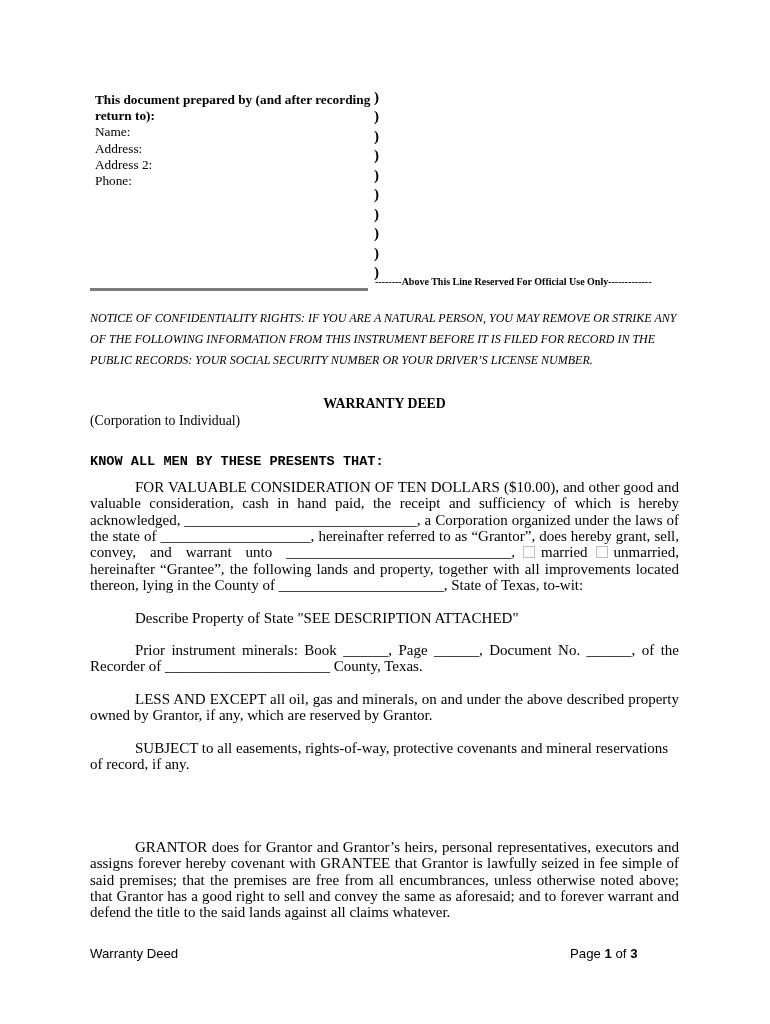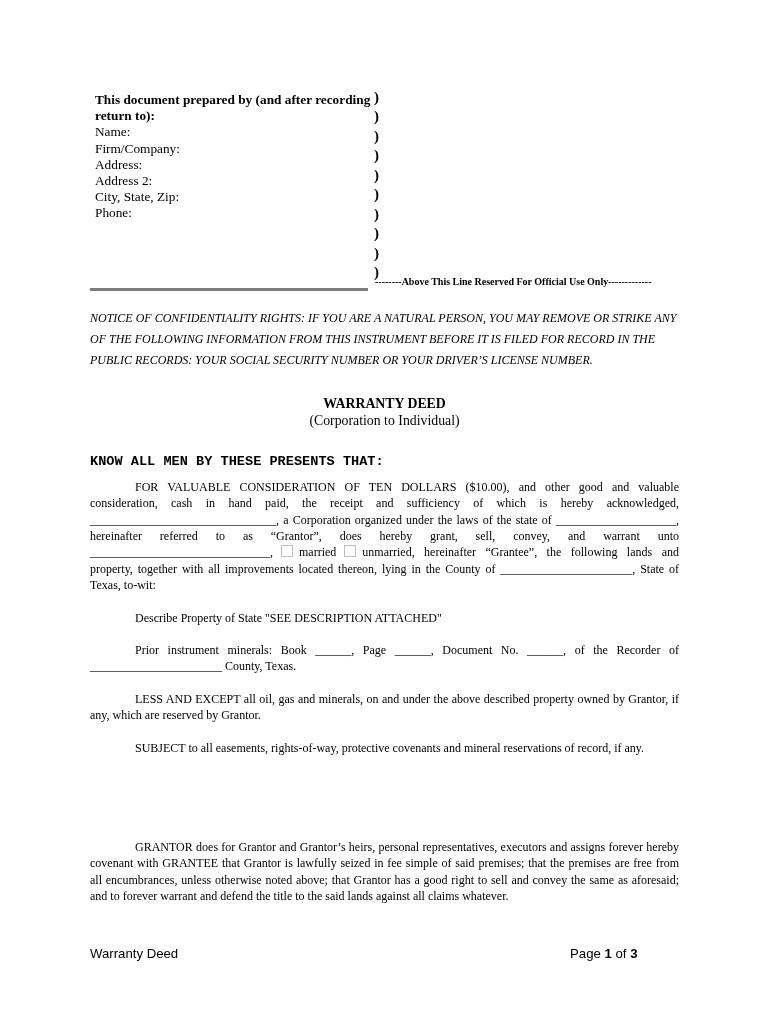--- a/index.html
+++ b/index.html
@@ -17,25 +17,25 @@
   .prepared-title { font-weight:bold; }
   .paren-col { position:absolute; left:374px; top:88px; font-weight:bold; font-size:15px; line-height:19.45px; }
   .above-line { position:absolute; left:375px; top:276px; font-weight:bold; font-size:10px; white-space:nowrap; }
   .rule { position:absolute; left:90px; top:288px; width:278px; height:3px; background:#7d7d7d; }
 
   
   .notice { position:absolute; left:90px; top:308px; width:592px; font-size:12px; line-height:21px;font-style:italic; }
 
   
   .doc-title { position:absolute; left:90px; top:396px; width:589px; text-align:center; font-weight:bold; font-size:13.8px; }
-  .doc-subtitle { position:absolute; left:90px; top:413px; width:589px; text-align:center; font-size:13.8px; }
+  .doc-subtitle { position:absolute; left:90px; top:413px; width:589px; text-align:left; font-size:13.8px; }
 
   .know-all { position:absolute; left:90px; top:454px; font-weight:bold; font-size:13.6px;font-family:Liberation Mono, monospace; }
 
-  .para { position:absolute; left:90px; width:589px; font-size:12px; line-height:16.35px; }
+  .para { position:absolute; left:90px; width:589px; font-size:15px; line-height:16.35px; }
   .indent { text-indent:45px; }
   .just { text-align:justify; }
 
   .p-granting { top:479px; }
   .p-describe { top:610px; }
   .p-prior { top:642px; }
   .p-less { top:691px; }
   .p-subject { top:740px; }
   .p-tohave { top:790px; }
   .p-grantor { top:839px; }
@@ -55,24 +55,22 @@
 </style>
 </head>
 <body>
 
 <div class="page">
 
   <div class="prepared-block">
     <div class="prepared-title">This document prepared by (and after recording</div>
     <div class="prepared-title">return to):</div>
     <div>Name:</div>
-    <div>Firm/Company:</div>
     <div>Address:</div>
     <div>Address 2:</div>
-    <div>City, State, Zip:</div>
     <div>Phone:</div>
   </div>
 
   <div class="paren-col">
     <div>)</div>
     <div>)</div>
     <div>)</div>
     <div>)</div>
     <div>)</div>
     <div>)</div>

